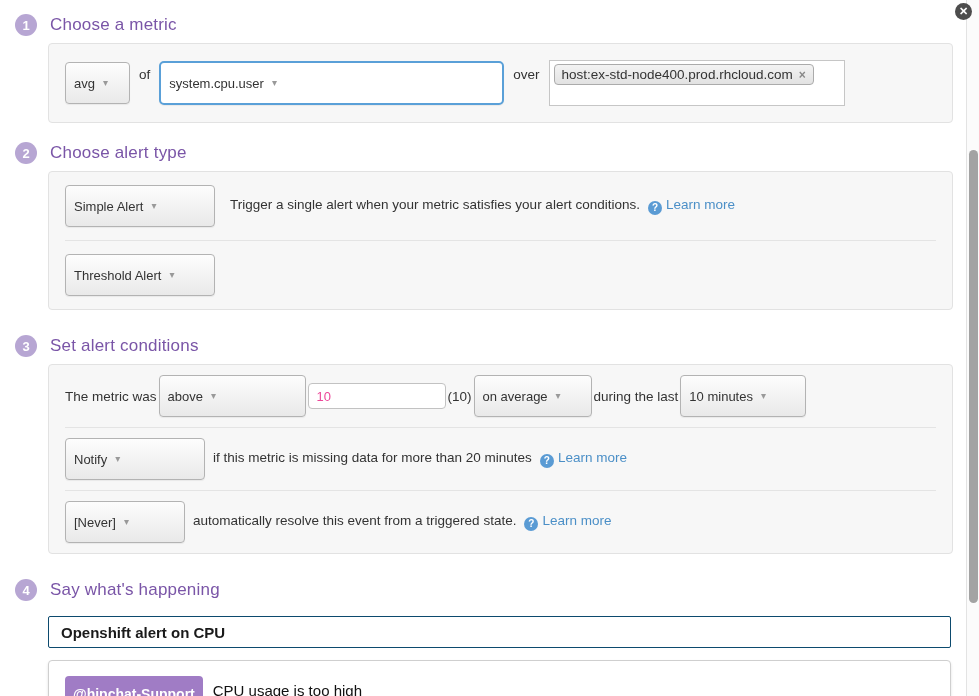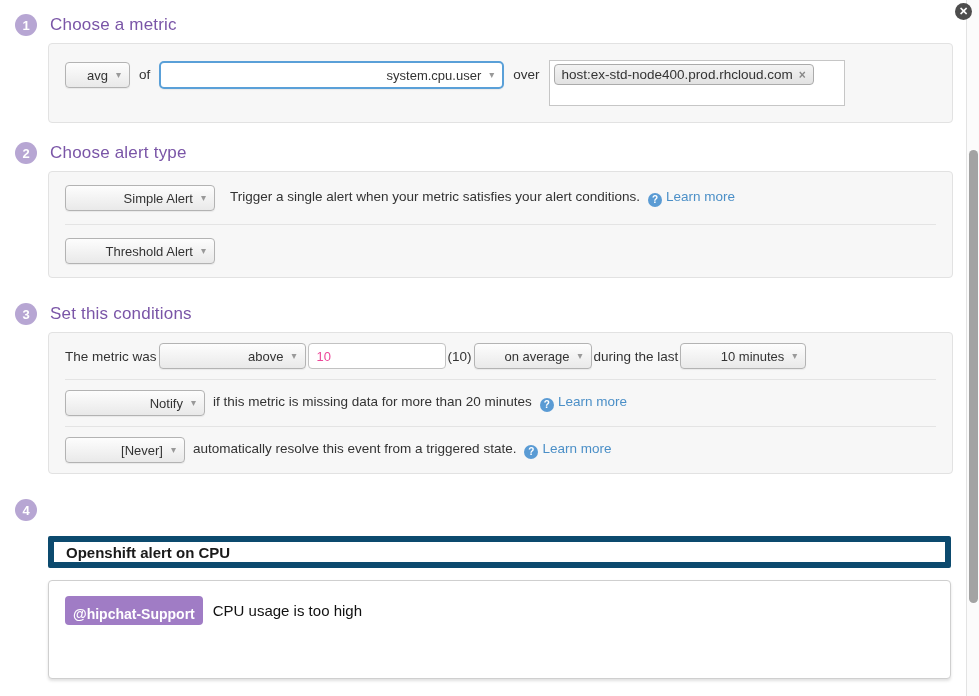--- a/index.html
+++ b/index.html
@@ -29,25 +29,25 @@
     margin:7px 26px 0 48px;
     background:#f7f7f7;
     border:1px solid #e2e2e2;
     border-radius:4px;
   }
   .panel-row { display:flex; align-items:center; padding:12px 16px; }
   .divider { border-top:1px solid #e4e4e4; margin:0 16px; }
 
   
   .dropdown {
-    display:inline-flex; align-items:center; justify-content:flex-end;
+    display:inline-flex; align-items:center; justify-content:flex-start;
     background:linear-gradient(#fdfdfd,#e9e9e9);
     border:1px solid #b3b3b3; border-radius:4px;
     box-shadow:0 1px 1px rgba(0,0,0,.06);
-    padding:4px 8px; font-size:13px; color:#333;
+    padding:20px 8px; font-size:13px; color:#333;
     height:26px; cursor:pointer; flex:0 0 auto;
   }
   .caret { color:#999; font-size:10px; margin-left:8px; line-height:1; }
 
   .plain-label { font-size:13.5px; color:#333; }
 
   
   .metric-row { padding:14px 16px 16px 16px; align-items:flex-start; }
   .dd-avg { width:65px; margin-top:4px; }
   .of-label, .over-label { margin:9px 9px 0 9px; }
@@ -91,21 +91,21 @@
   }
   .dd-avg2 { width:118px; }
   .dd-time { width:126px; }
   .dd-notify { width:140px; margin-right:6px; }
   .dd-never { width:120px; margin-right:6px; }
 
   
   .title-input {
     display:block; margin:15px 28px 0 48px;
     width:903px; height:32px;
-    background:#fff; border:6px solid #0c4a6e; border-radius:2px;
+    background:#fff; border:1px solid #0c4a6e; border-radius:2px;
     padding:6px 12px; font-size:15px; font-weight:bold; color:#1a1a1a;
     font-family:"Liberation Sans", sans-serif;
   }
   .message-box {
     margin:12px 28px 0 48px; width:903px; height:99px;
     background:#fff; border:1px solid #cfcfcf; border-radius:4px;
     box-shadow:0 2px 3px rgba(0,0,0,.12);
     padding:15px 16px; cursor:text;
   }
   .message-line { display:flex; align-items:center; gap:10px; }
@@ -185,21 +185,21 @@
     <div class="panel-row">
       <div class="dropdown dd-150">
         <span>Threshold Alert</span>
         <span class="caret">▾</span>
       </div>
     </div>
   </div>
 
   <div class="sec-header mt-sec3">
     <div class="sec-num">3</div>
-    <div class="sec-title">Set this conditions</div>
+    <div class="sec-title">Set alert conditions</div>
   </div>
   <div class="panel">
     <div class="panel-row cond-row">
       <span class="plain-label">The metric was</span>
       <div class="dropdown dd-above">
         <span>above</span>
         <span class="caret">▾</span>
       </div>
       <input class="num-input" value="10" style="">
       <span class="plain-label">(10)</span>
@@ -226,20 +226,21 @@
       <div class="dropdown dd-never">
         <span>[Never]</span>
         <span class="caret">▾</span>
       </div>
       <span class="plain-label"><span>automatically resolve this event from a triggered state.</span><span class="help-icon">?</span><a class="learn">Learn more</a></span>
     </div>
   </div>
 
   <div class="sec-header mt-sec3">
     <div class="sec-num">4</div>
+    <div class="sec-title">Say what's happening</div>
   </div>
   <input class="title-input" value="Openshift alert on CPU" style="">
   <div class="message-box">
     <div class="message-line">
       <span class="mention-pill">@hipchat-Support</span>
       <span class="message-text">CPU usage is too high</span>
     </div>
   </div>
 
 </div>

